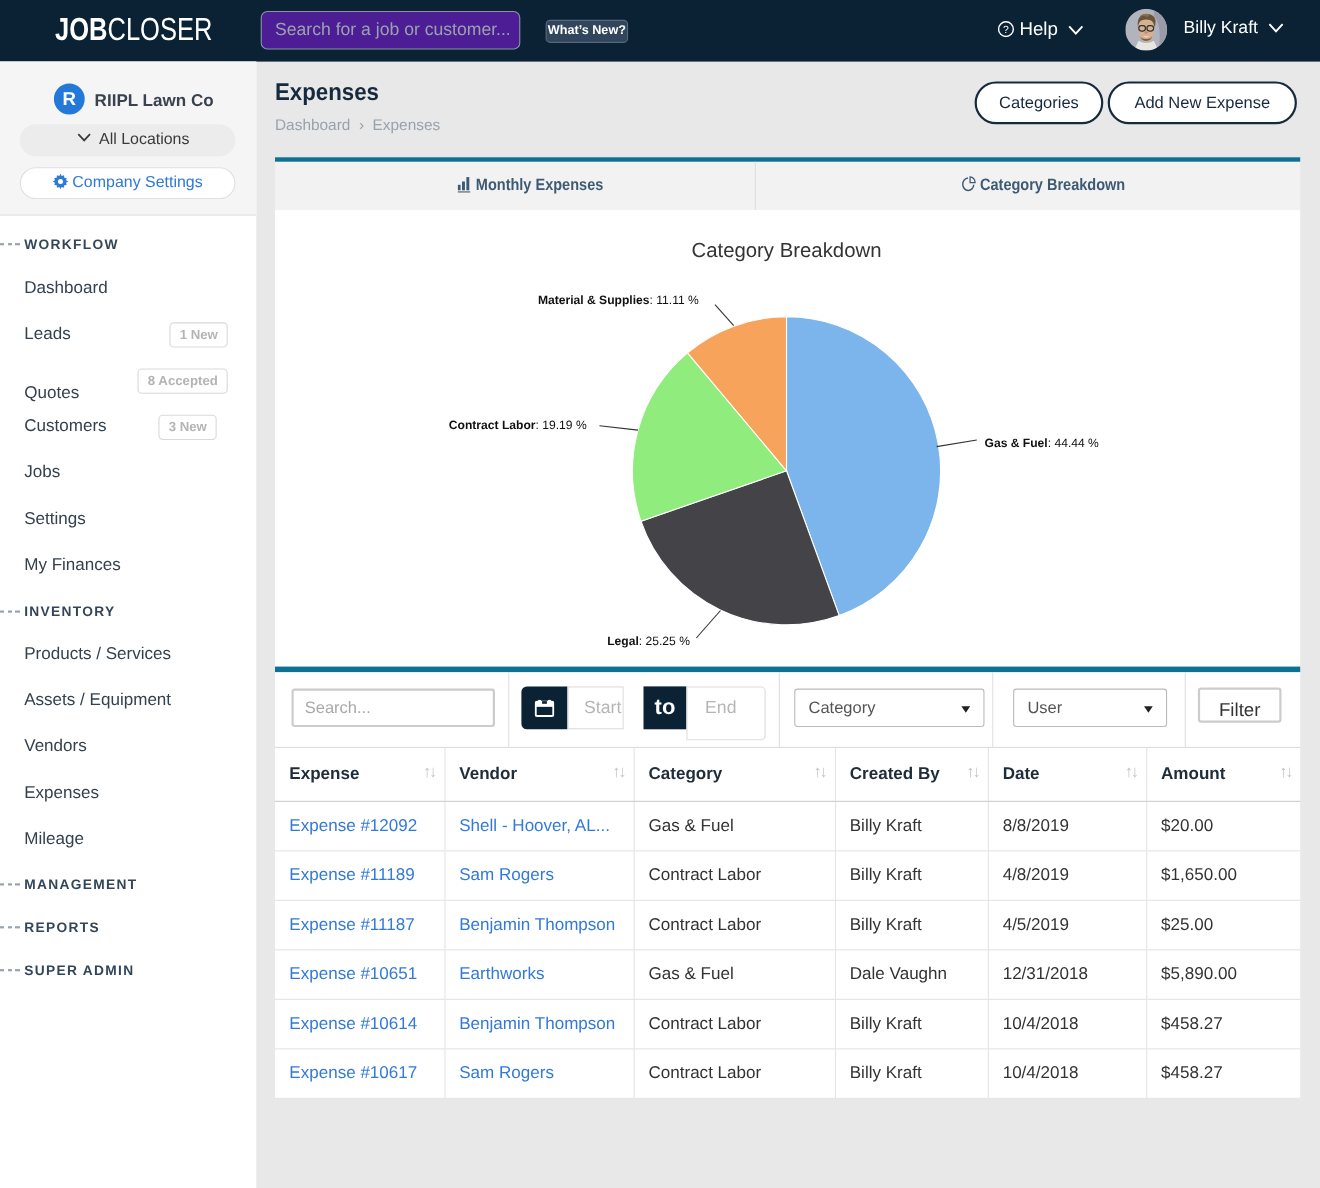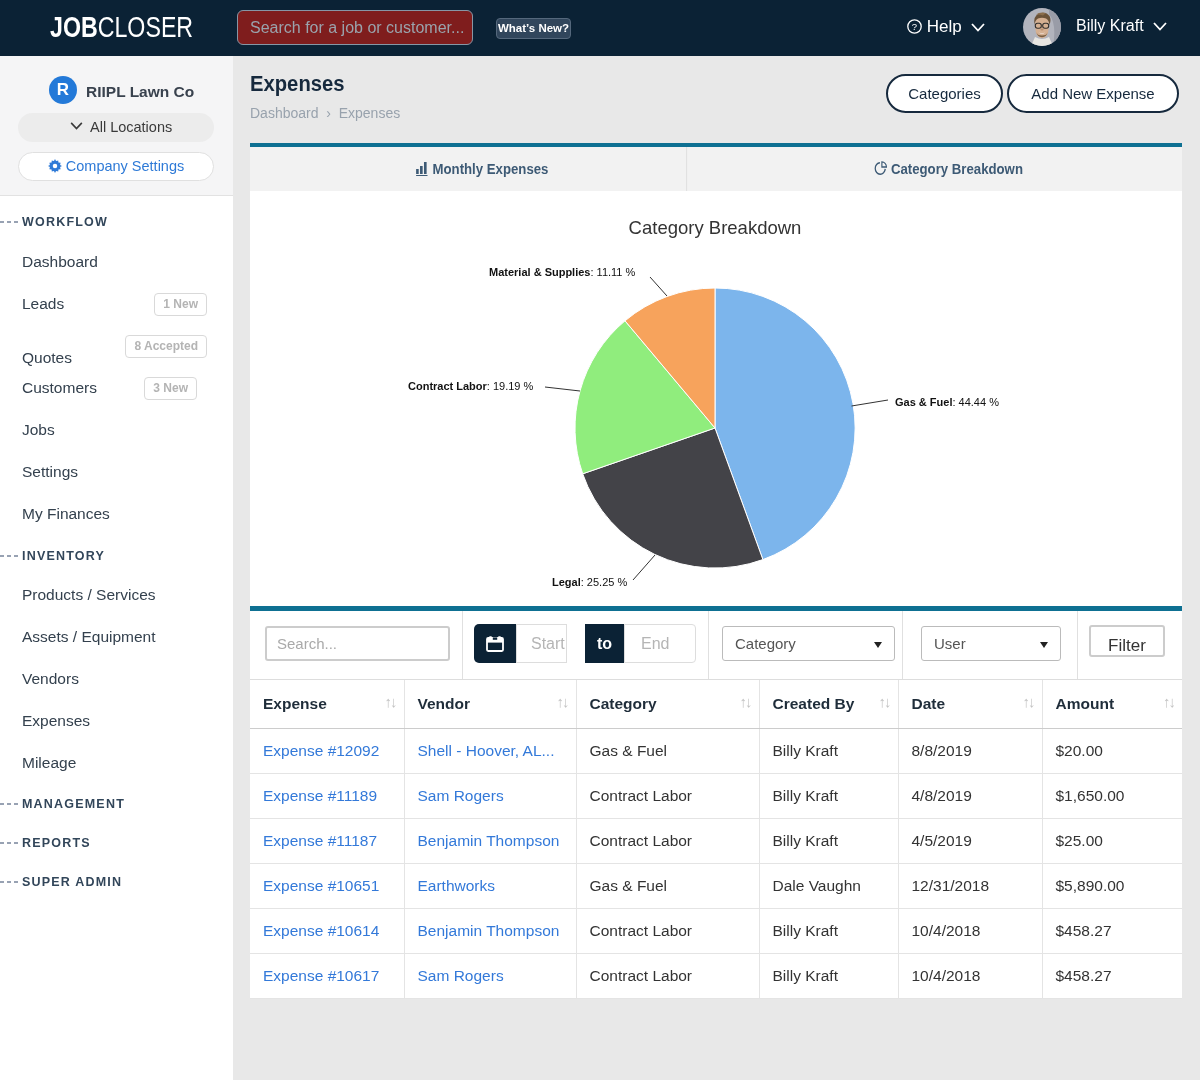--- a/index.html
+++ b/index.html
@@ -6,21 +6,21 @@
   * { margin:0; padding:0; box-sizing:border-box; }
   body { font-family:"Liberation Sans", sans-serif; }
   #page { position:relative; width:1200px; height:1080px; background:#e8e8e8; overflow:hidden; }
   .abs { position:absolute; }
 
   
   #navbar { left:0; top:0; width:1200px; height:56px; background:#0b2235; }
   #logo { left:50px; top:11px; font-size:29px; color:#fff; transform:scaleX(0.80); transform-origin:left center; white-space:nowrap; }
   #logo b { font-weight:bold; }
   #logo span { font-weight:300; }
-  #navsearch { left:237px; top:10px; width:236px; height:35px; background:#7f1d1d;
+  #navsearch { left:237px; top:10px; width:236px; height:35px; background:#4c1d95;
     border:1px solid #8796a5; border-radius:6px; color:#9aa3ac; font-size:16px;
     line-height:33px; padding-left:12px; }
   #whatsnew { left:496px; top:18px; width:75px; height:21px; background:#31465c;
     border:1px solid #55687c; border-radius:4px; color:#fff; font-size:11.5px;
     font-weight:bold; text-align:center; line-height:19px; white-space:nowrap; }
   #helpwrap { left:907px; top:17px; height:22px; color:#fff; font-size:17px; white-space:nowrap; }
   #billy { left:1076px; top:17px; color:#fff; font-size:16px; white-space:nowrap; }
 
   
   #sidebar { left:0; top:56px; width:233px; height:1024px; background:#fff; }
@@ -60,22 +60,22 @@
   
   #filterbar { left:250px; top:606px; width:932px; height:73px; background:#fff; border-top:5px solid #0e7092; }
   .fsep { top:0; width:1px; height:68px; background:#e0e0e0; }
   #fsearch { left:15px; top:15px; width:185px; height:35px; border:2px solid #ccc; border-radius:3px;
     color:#a9a9a9; font-size:15px; line-height:31px; padding-left:10px; }
   #dategroup { left:224px; top:13px; width:222px; height:39px; }
   #calbox { left:0; top:0; width:42px; height:39px; background:#0b2235; border-radius:5px 0 0 5px; }
   #startbox { left:42px; top:0; width:51px; height:39px; background:#fff; border:1px solid #ddd;
     color:#b5b5b5; font-size:16px; line-height:37px; padding-left:14px; }
   #tobox { left:111px; top:0; width:39px; height:39px; background:#0b2235; color:#fff;
-    font-size:16px; font-weight:bold; text-align:center; line-height:39px; }
-  #endbox { left:150px; top:0; width:72px; height:39px; background:#fff; border:1px solid #ddd;
+    font-size:20px; font-weight:bold; text-align:center; line-height:39px; }
+  #endbox { left:150px; top:0; width:72px; height:49px; background:#fff; border:1px solid #ddd;
     border-radius:0 4px 4px 0; color:#b5b5b5; font-size:16px; line-height:37px; padding-left:16px; }
   .fselect { top:15px; height:35px; border:1px solid #bbb; border-radius:3px; background:#fff;
     color:#555; font-size:15px; line-height:33px; padding-left:12px; }
   #fcategory { left:472px; width:173px; }
   #fuser { left:671px; width:140px; }
   .selarrow { position:absolute; right:12px; top:15px; width:0; height:0;
     border-left:4.5px solid transparent; border-right:4.5px solid transparent; border-top:6px solid #222; }
   #fbutton { left:839px; top:14px; width:76px; height:32px; border:2px solid #ccc; border-radius:3px;
     background:#fff; color:#333; font-size:17px; text-align:center; line-height:38px; }
 

